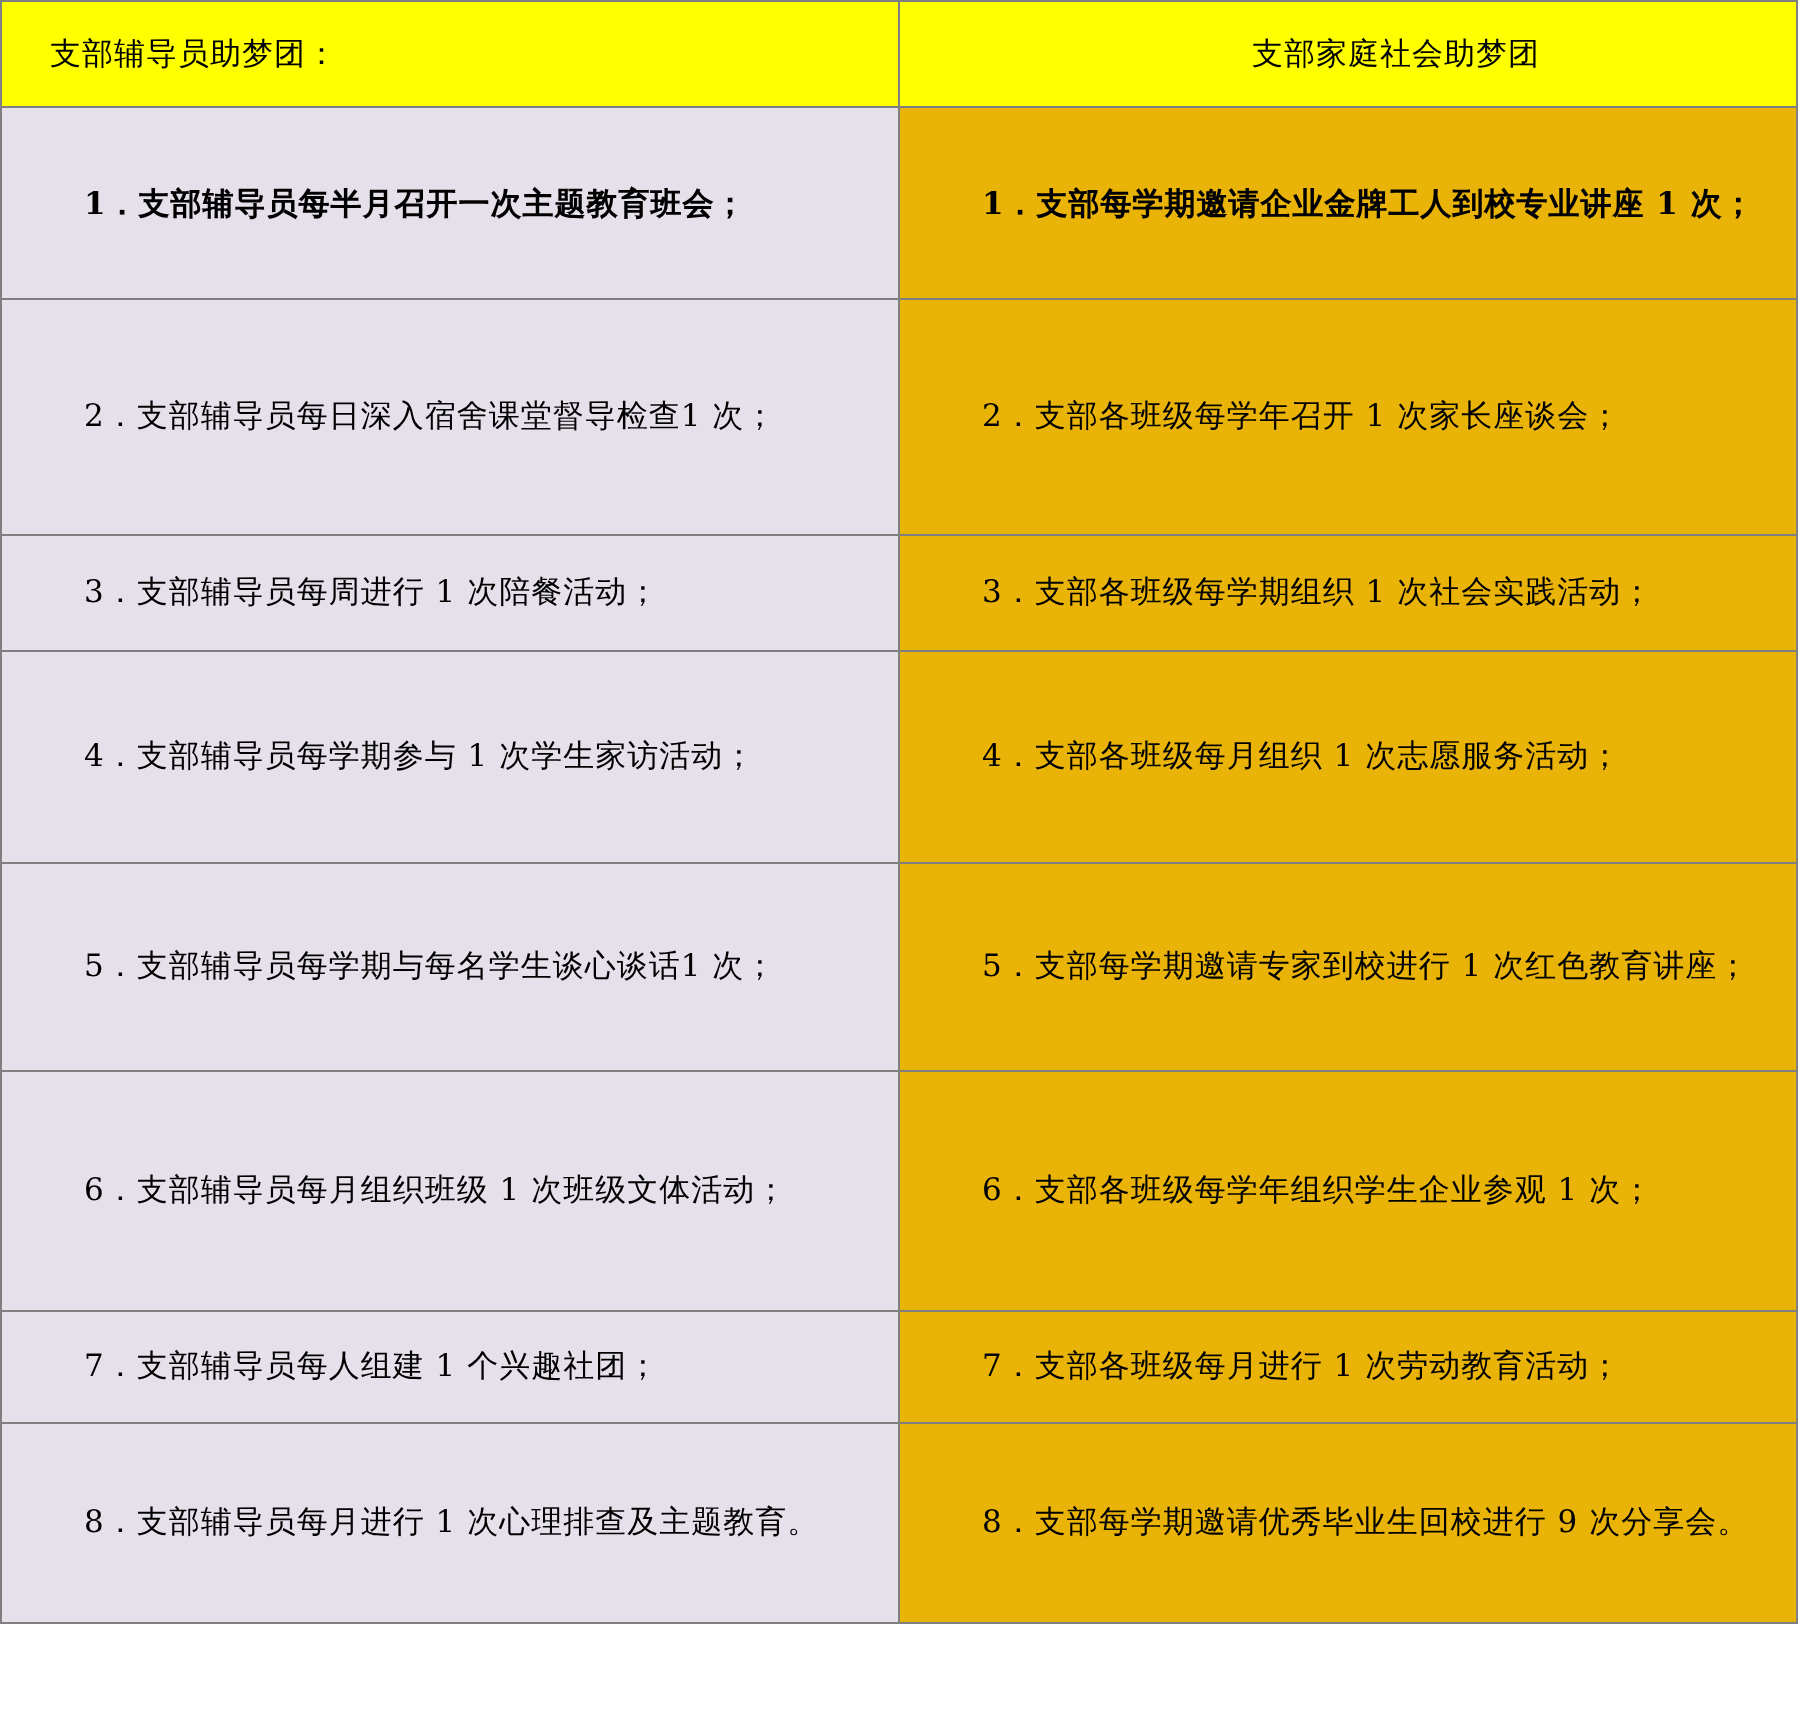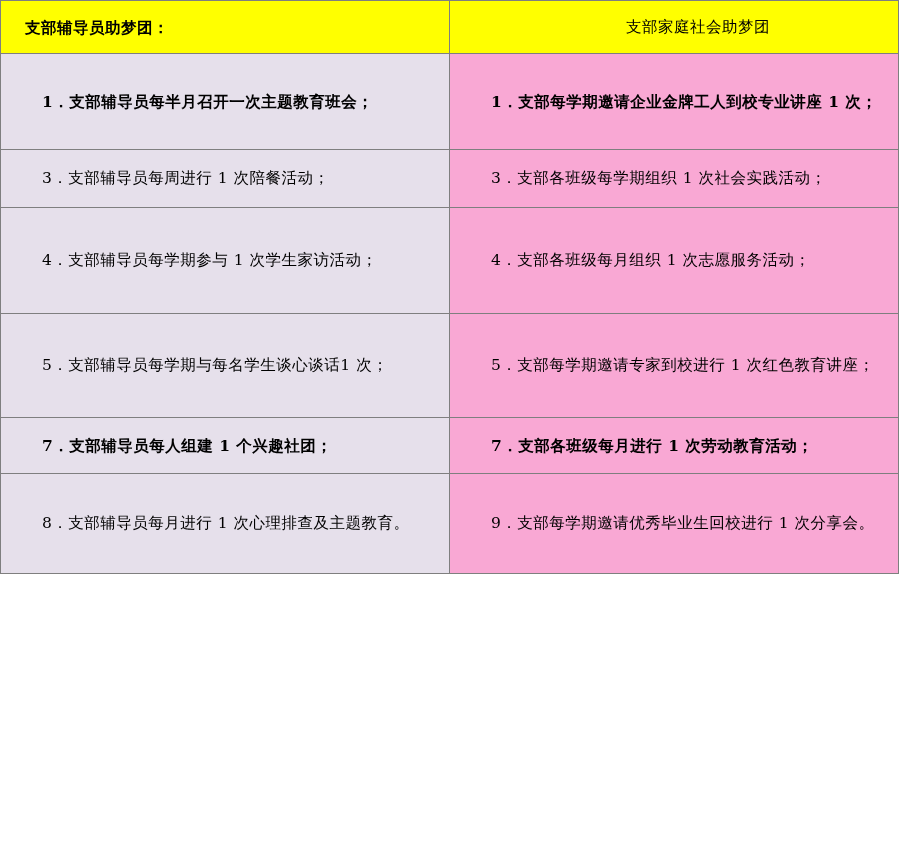--- a/index.html
+++ b/index.html
@@ -33,42 +33,41 @@
     background: #ffff00;
     text-align: center;
     height: 36px;
     padding-top: 4px;
     padding-bottom: 4px;
   }
   .hdr-inner {
     display: block;
     text-align: left;
     padding-left: 14px;
-    font-weight: bold;
   }
   .hdr-right-inner {
     display: block;
     text-align: center;
     padding-left: 48px;
   }
   .cell-left {
     background: #e6e0eb;
     text-indent: 2em;
   }
   .cell-right {
-    background: #f9a8d4;
+    background: #eab308;
     text-indent: 2em;
   }
   .r1 { height: 96px; font-weight: bold; }
   .r2 { height: 118px; }
   .r3 { height: 58px; margin-left: 48px; }
   .r4 { height: 106px; }
   .r5 { height: 104px; padding-left: 23px; }
   .r6 { height: 120px; }
-  .r7 { height: 56px; font-weight: bold; }
+  .r7 { height: 56px; }
   .r8 { height: 100px; }
 </style>
 </head>
 <body>
 
 <table id="doc-table">
   <colgroup>
     <col class="col-left">
     <col class="col-right">
   </colgroup>
@@ -78,34 +77,42 @@
         <span class="hdr-inner">支部辅导员助梦团：</span>
       </td>
       <td class="hdr">
         <span class="hdr-right-inner">支部家庭社会助梦团</span>
       </td>
     </tr>
     <tr class="r1">
       <td class="cell-left">1．支部辅导员每半月召开一次主题教育班会；</td>
       <td class="cell-right">1．支部每学期邀请企业金牌工人到校专业讲座 1 次；</td>
     </tr>
+    <tr class="r2">
+      <td class="cell-left">2．支部辅导员每日深入宿舍课堂督导检查1 次；</td>
+      <td class="cell-right">2．支部各班级每学年召开 1 次家长座谈会；</td>
+    </tr>
     <tr class="r3">
       <td class="cell-left">3．支部辅导员每周进行 1 次陪餐活动；</td>
       <td class="cell-right">3．支部各班级每学期组织 1 次社会实践活动；</td>
     </tr>
     <tr class="r4">
       <td class="cell-left">4．支部辅导员每学期参与 1 次学生家访活动；</td>
       <td class="cell-right">4．支部各班级每月组织 1 次志愿服务活动；</td>
     </tr>
     <tr class="r5">
       <td class="cell-left">5．支部辅导员每学期与每名学生谈心谈话1 次；</td>
       <td class="cell-right">5．支部每学期邀请专家到校进行 1 次红色教育讲座；</td>
     </tr>
+    <tr class="r6">
+      <td class="cell-left">6．支部辅导员每月组织班级 1 次班级文体活动；</td>
+      <td class="cell-right">6．支部各班级每学年组织学生企业参观 1 次；</td>
+    </tr>
     <tr class="r7">
       <td class="cell-left">7．支部辅导员每人组建 1 个兴趣社团；</td>
       <td class="cell-right">7．支部各班级每月进行 1 次劳动教育活动；</td>
     </tr>
     <tr class="r8">
       <td class="cell-left">8．支部辅导员每月进行 1 次心理排查及主题教育。</td>
-      <td class="cell-right">9．支部每学期邀请优秀毕业生回校进行 1 次分享会。</td>
+      <td class="cell-right">8．支部每学期邀请优秀毕业生回校进行 9 次分享会。</td>
     </tr>
   </tbody>
 </table>
 
 </body></html>

